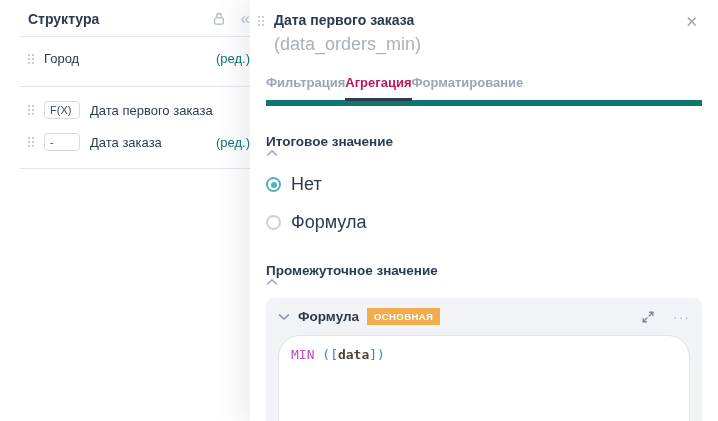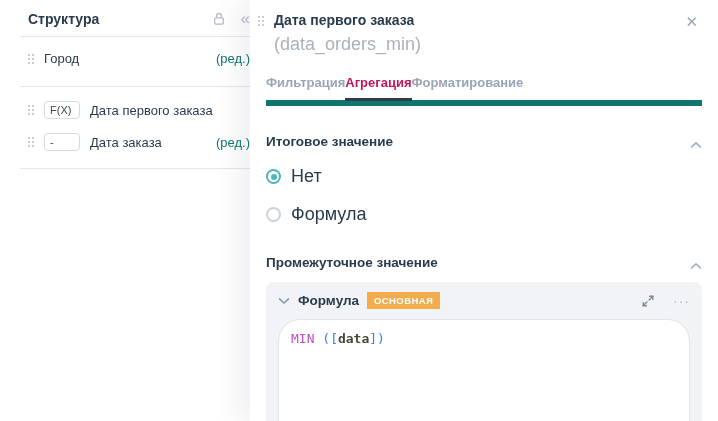--- a/index.html
+++ b/index.html
@@ -36,21 +36,21 @@
   .dr-title { font-size:14px; font-weight:bold; }
   .dr-subtitle { font-size:18px; color:#a9b1bd; margin-top:6px; }
   .close-btn { color:#9aa3b0; font-size:15px; line-height:1; padding:2px 4px; cursor:pointer; }
 
   .tabs { display:flex; margin:16px 0 0 10px; border-bottom:6px solid #0f766e;
     padding-right:0; }
   .tab { font-size:13px; font-weight:bold; color:#9aa5b5; padding:4px 0 10px 0; position:relative; cursor:pointer; }
   .tab.active { color:#be185d; }
   .tab.active::after { content:""; position:absolute; left:0; right:0; bottom:-1px; height:3px; background:#303c49; }
 
-  .section-head { display:flex; align-items:flex-end; margin:28px 0 0 10px; }
+  .section-head { display:flex; align-items:flex-start; margin:28px 0 0 10px;flex-direction:column; }
   .section-head .t { font-size:13.5px; font-weight:bold; flex:1; }
   .chev-up { color:#9cabc8; }
 
   .radio-row { display:flex; align-items:center; margin:17px 0 0 10px; font-size:18px; cursor:pointer; }
   .radio { width:15px; height:15px; border-radius:50%; margin-right:10px; flex:0 0 auto; }
   .radio.on { border:2px solid #4db4ba; background:#fff; position:relative; }
   .radio.on::after { content:""; position:absolute; left:2.5px; top:2.5px; width:6px; height:6px;
     border-radius:50%; background:#4db4ba; }
   .radio.off { border:2px solid #ccd2db; background:#fff; }
 

